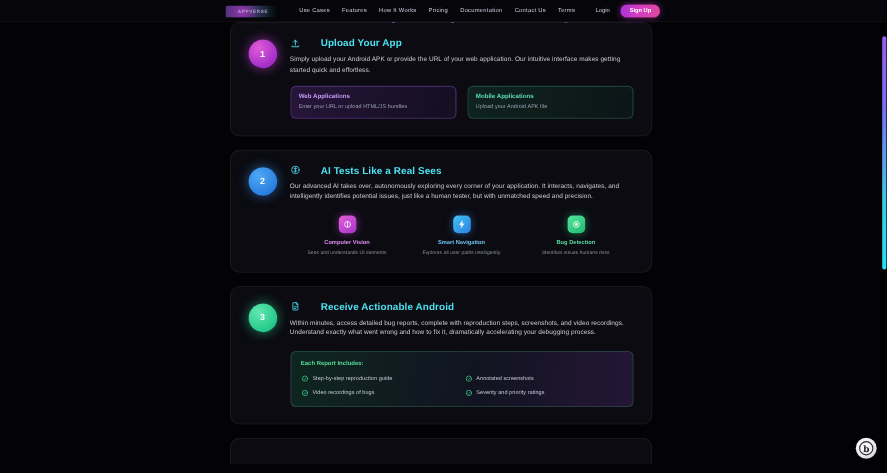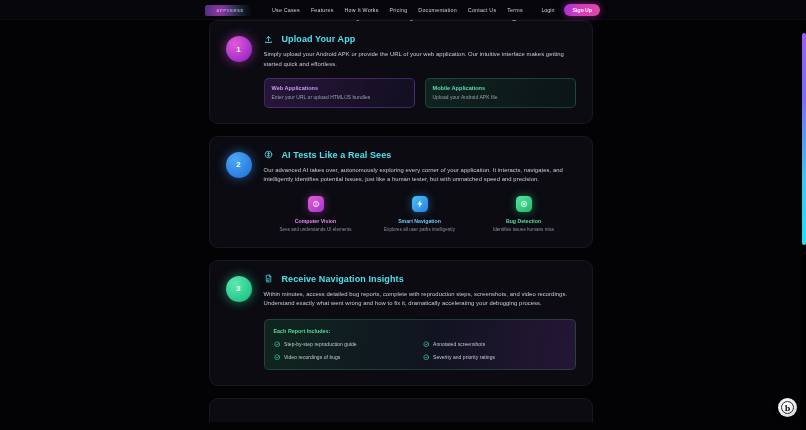--- a/index.html
+++ b/index.html
@@ -100,21 +100,21 @@
     flex: 0 0 auto;
     width: 26px; height: 26px; border-radius: 50%;
     display: flex; align-items: center; justify-content: center;
     font-size: 8px; font-weight: 700; color: #ffffff;
     margin-right: 12px; margin-top: 2px;
   }
   .badge-1 { background: radial-gradient(circle at 35% 30%, #e25bd8, #a32fc8 70%, #8a25b4 100%); box-shadow: 0 0 11px rgba(196,60,210,.65); }
   .badge-2 { background: radial-gradient(circle at 35% 30%, #4ea8f5, #2a7fe0 70%, #1f66c8 100%); box-shadow: 0 0 11px rgba(60,140,235,.6); }
   .badge-3 { background: radial-gradient(circle at 35% 30%, #5fe8b0, #26c98a 70%, #1aad74 100%); box-shadow: 0 0 11px rgba(45,210,150,.6); }
   .card-body { flex: 1 1 auto; min-width: 0; }
-  .card-head { display: flex; align-items: center; gap: 9px; margin-bottom: 6px; }
+  .card-head { display: flex; align-items: center; gap: 19px; margin-bottom: 6px; }
   .card-head svg { display: block; }
   .card-title {
     font-size: 9px; font-weight: 700; letter-spacing: .1px;
   }
   .title-1 { color: #4ee0f0; }
   .title-2 { color: #4ee0f0; }
   .title-3 { color: #4ee0f0; }
   .card-desc {
     font-size: 5.9px; line-height: 1.62; color: #c9ccd8;
     letter-spacing: .05px;
@@ -318,21 +318,21 @@
         <div class="card-body">
           <div class="card-head">
             <span>
               <svg width="9" height="9" viewBox="0 0 24 24" fill="none" stroke="#4ee0f0" stroke-width="2" stroke-linecap="round" stroke-linejoin="round">
                 <path d="M14 3H7a1 1 0 0 0-1 1v16a1 1 0 0 0 1 1h10a1 1 0 0 0 1-1V7z"></path>
                 <path d="M14 3v4h4"></path>
                   <path d="M9 13h6"></path>
                   <path d="M9 17h4"></path>
               </svg>
             </span>
-            <span class="card-title title-3">Receive Navigation Insights</span>
+            <span class="card-title title-3">Receive Actionable Android</span>
           </div>
           <div class="card-desc">Within minutes, access detailed bug reports, complete with reproduction steps, screenshots, and video recordings. Understand exactly what went wrong and how to fix it, dramatically accelerating your debugging process.</div>
 
           <div class="report">
             <div class="report-title">Each Report Includes:</div>
             <div class="report-grid">
               <div class="report-item">
                 <span>
                   <svg width="6.5" height="6.5" viewBox="0 0 24 24" fill="none" stroke="#3ccf8e" stroke-width="2.4" stroke-linecap="round" stroke-linejoin="round">
                     <circle cx="12" cy="12" r="9"></circle>

